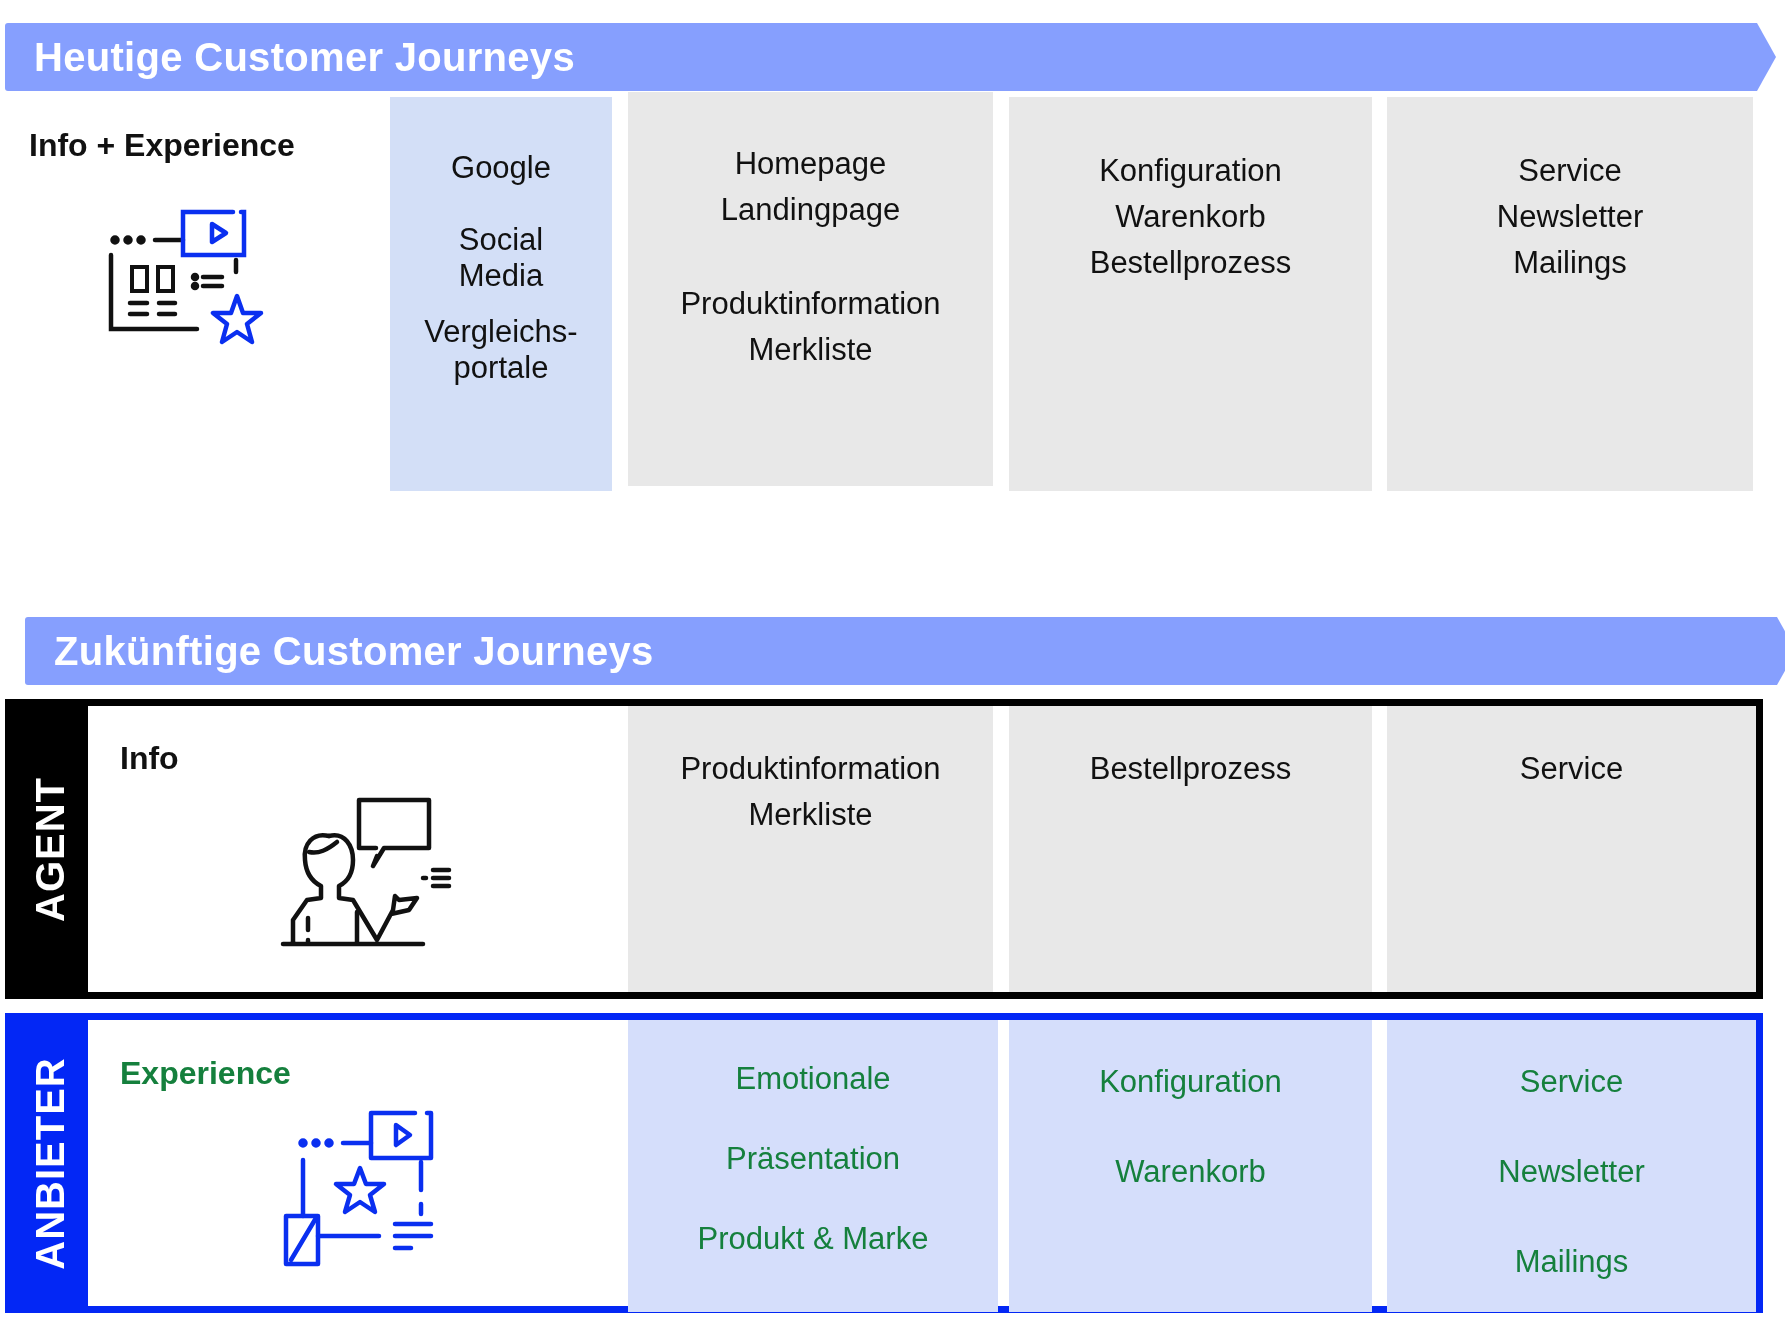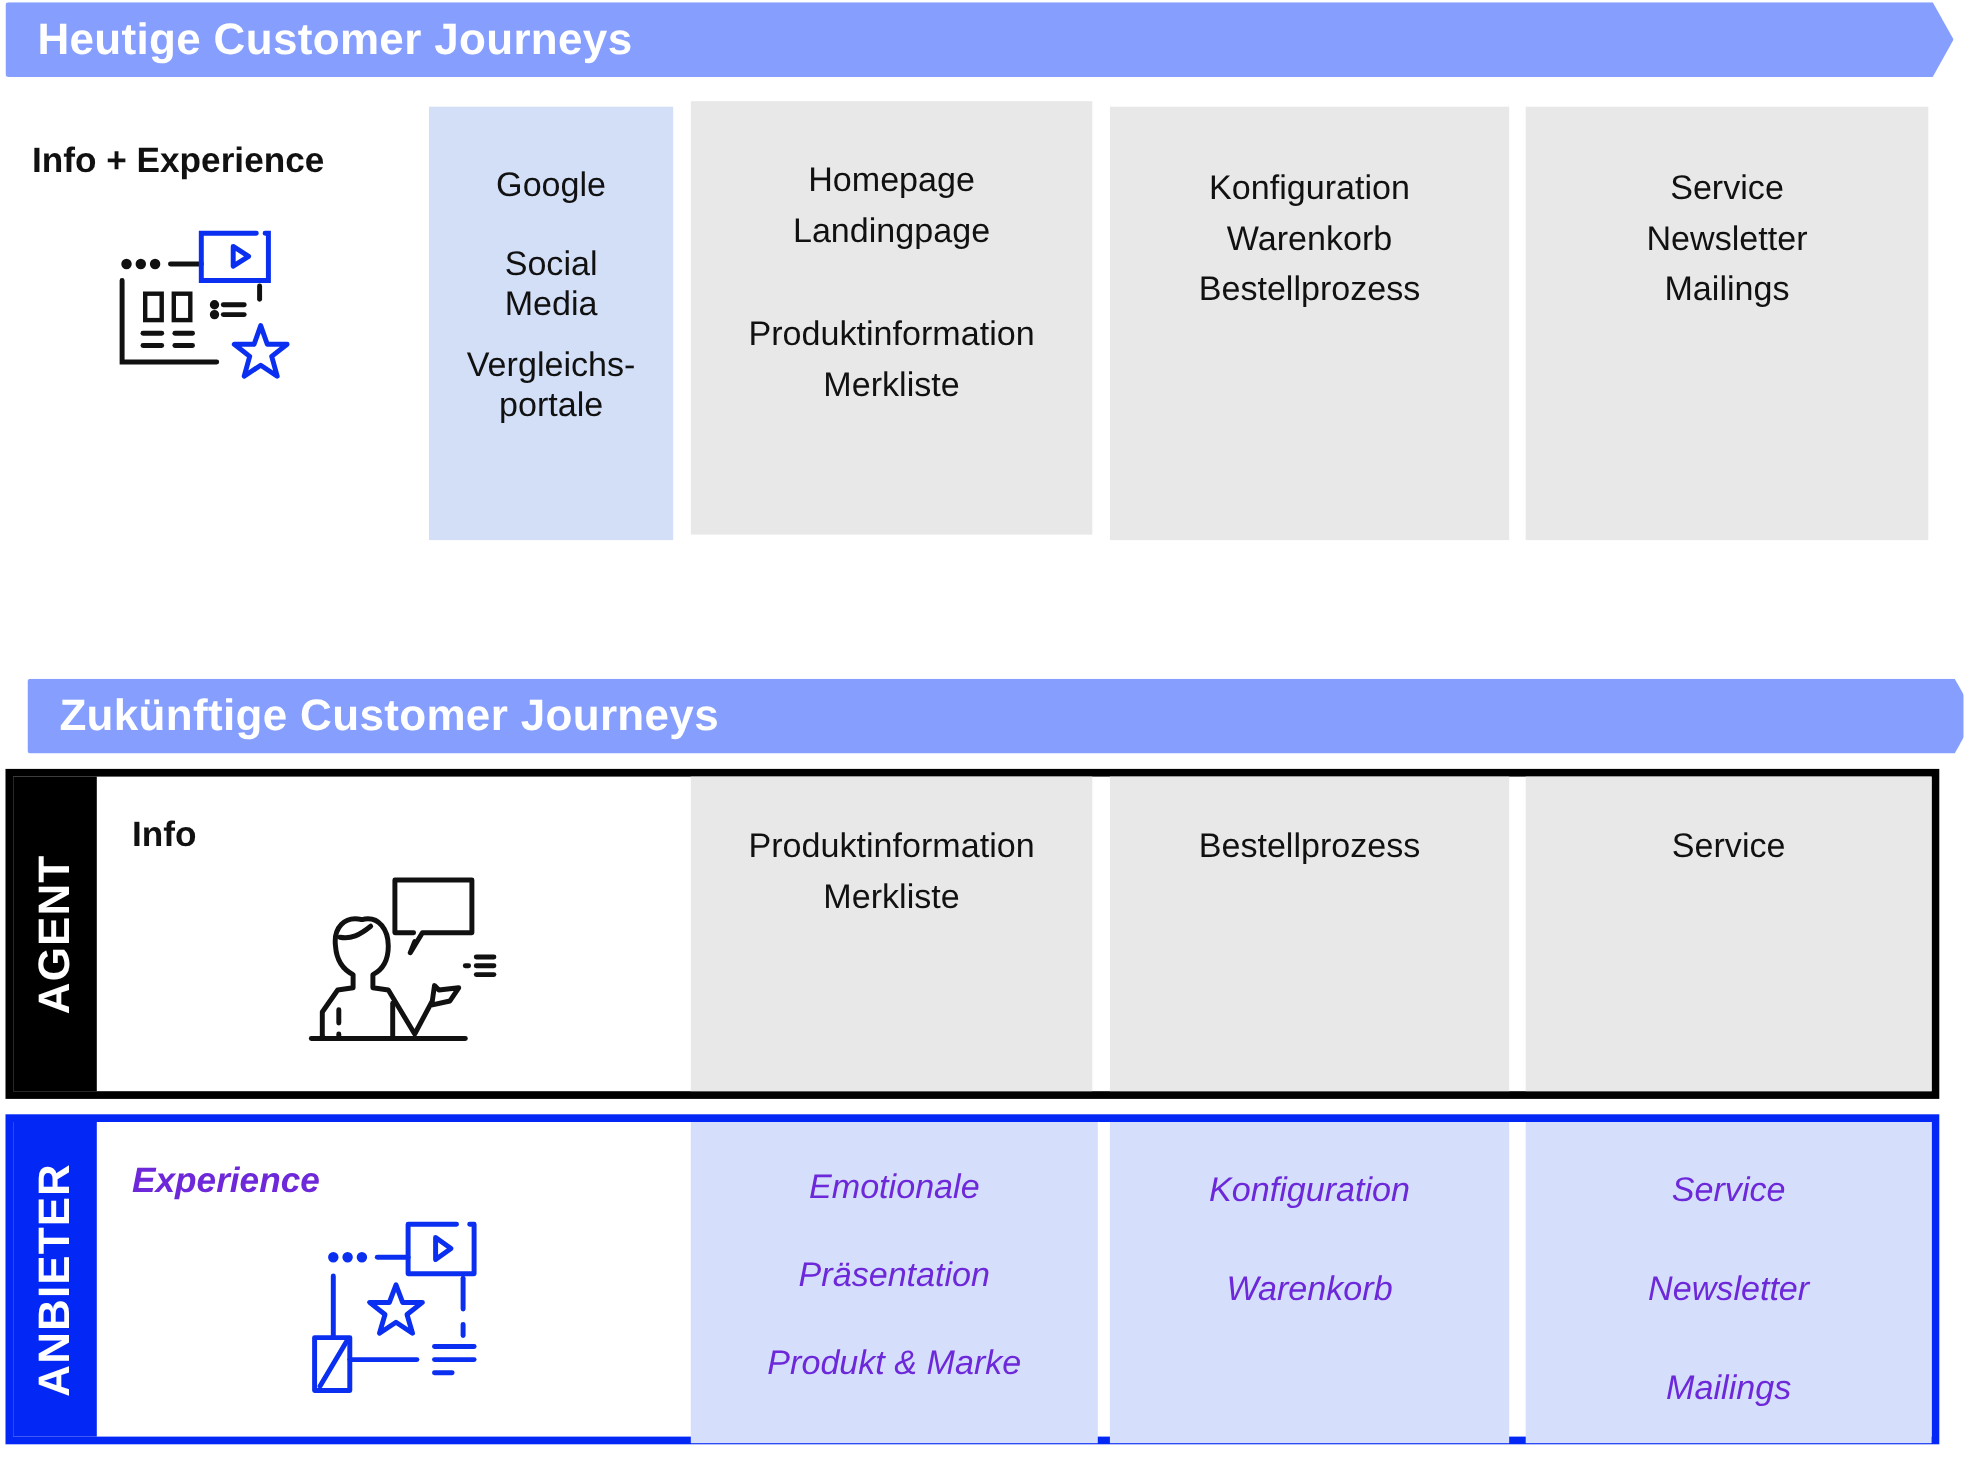--- a/index.html
+++ b/index.html
@@ -17,26 +17,26 @@
   .lightblue { background: #d3dff7; text-align: right; }
   .blue-col { background: #d5defb; gap: 44px; }
 
   .label { position: absolute; font-size: 32px; font-weight: bold; }
 
   .box { position: absolute; left: 5px; width: 1691px; border-style: solid; border-width: 7px; }
   .agent-box { top: 699px; height: 300px; border-color: #000000; }
   .anbieter-box { top: 1013px; height: 300px; border-color: #0327f5; }
   .side { position: absolute; left: 0; top: 0; bottom: 0; width: 76px; display: flex; align-items: center; justify-content: center; }
   .side span { display: block; transform: rotate(-90deg); white-space: nowrap; color: #ffffff; font-size: 40px; font-weight: bold; letter-spacing: 1px; }
-  .blue-text { color: #6d28d9; font-style: italic; }
+  .blue-text { color: #15803d; }
 </style>
 </head>
 <body>
 
-<div class="banner" style="top:2px;">
+<div class="banner" style="top:23px;">
   <svg width="1771" height="68">
     <path d="M3 0 H1752 L1771 34 L1752 68 H3 Q0 68 0 65 V3 Q0 0 3 0 Z" fill="#869ffe"></path>
   </svg>
   <div class="title">Heutige Customer Journeys</div>
 </div>
 
 <div class="label" style="left:29px; top:127px;">Info + Experience</div>
 
 <div style="position:absolute; left:100px; top:200px;">
   <svg width="170" height="150" viewBox="0 0 170 150" fill="none" stroke-linecap="round" stroke-width="4.5">

